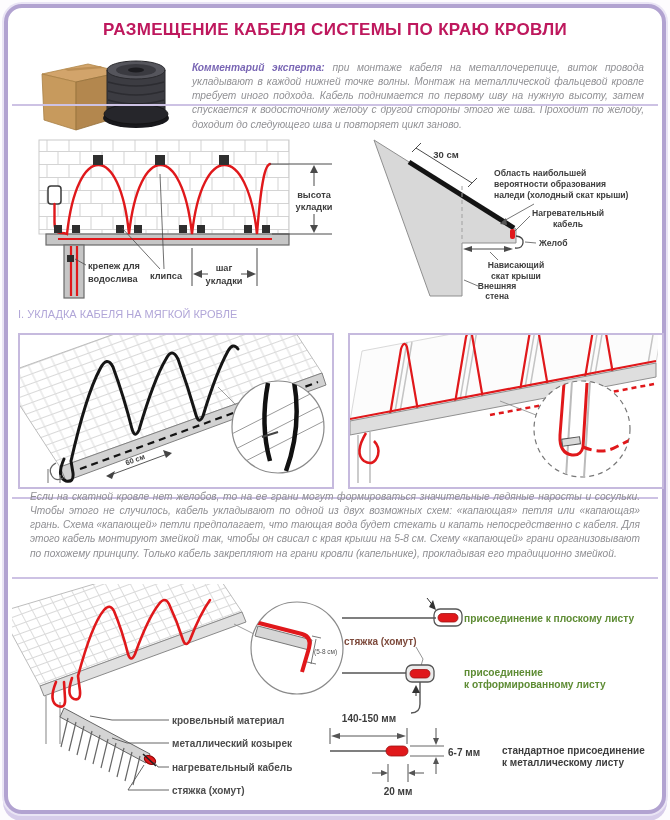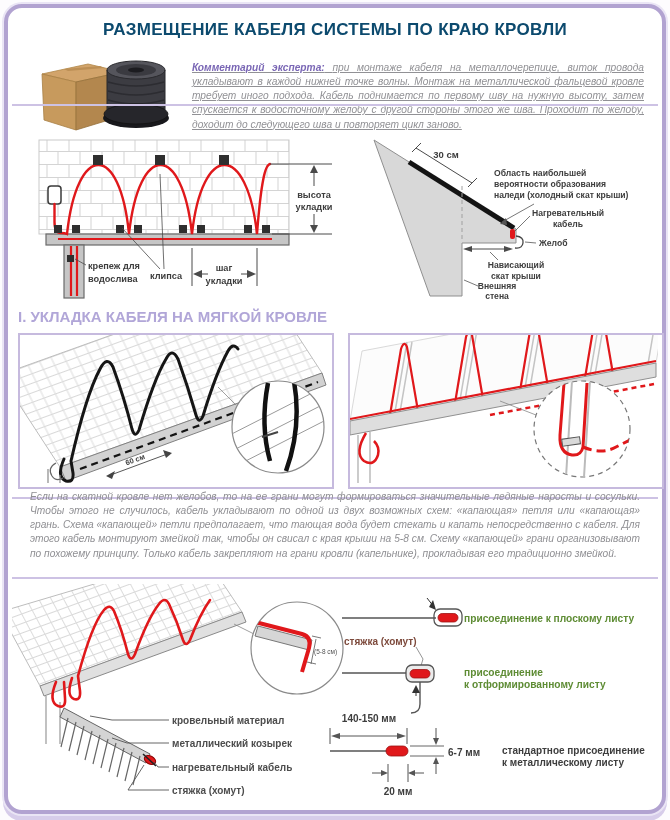--- a/index.html
+++ b/index.html
@@ -2,26 +2,26 @@
 <html><head>
 <meta charset="utf-8">
 <style>
   html,body{margin:0;padding:0;}
   .page{position:relative;width:670px;height:820px;background:#fdfcfe;overflow:hidden;
         font-family:"Liberation Sans",sans-serif;}
   .frame{position:absolute;left:4px;top:4px;width:654px;height:802px;
          border:4px solid #b2a3d1;border-radius:18px;background:#ffffff;
          box-shadow:0 0 0 2px #eae5f5, 0 6px 0 1px #d7cdea;}
   .title{position:absolute;top:20px;left:0;width:670px;text-align:center;
-         font-size:17px;font-weight:bold;color:#0c4a6e;letter-spacing:.3px;}
+         font-size:17px;font-weight:bold;color:#be185d;letter-spacing:.3px;}
   .comment{position:absolute;left:192px;top:51px;width:452px;font-size:10.2px;
-           font-style:italic;color:#919195;text-align:justify;line-height:1.38;text-decoration:underline;}
+           font-style:italic;color:#919195;text-align:justify;line-height:1.38;}
   .comment .lead{color:#7a67b5;font-weight:bold;}
   .divider{position:absolute;left:12px;right:12px;height:2px;background:#cdc2e4;}
-  .seclabel{position:absolute;font-size:15px;font-weight:bold;color:#b1a6d8;text-align:center;}
+  .seclabel{position:absolute;font-size:11px;font-weight:normal;color:#b1a6d8;text-align:center;}
   .framedbox{position:absolute;width:312px;height:152px;border:2px solid #c6bade;background:#fff;}
   .bodytext{position:absolute;left:30px;top:480px;width:610px;font-size:10.2px;
             font-style:italic;color:#8f8f93;text-align:justify;line-height:1.38;}
   svg{position:absolute;}
   svg text{font-family:"Liberation Sans",sans-serif;}
   .t-dark{font-weight:bold;fill:#3d3d3d;}
   .t-gray{font-weight:bold;fill:#4d4d4d;}
   .t-green{font-weight:bold;fill:#5e8c34;}
   .t-maroon{font-weight:bold;fill:#7d4a3c;}
 </style>

